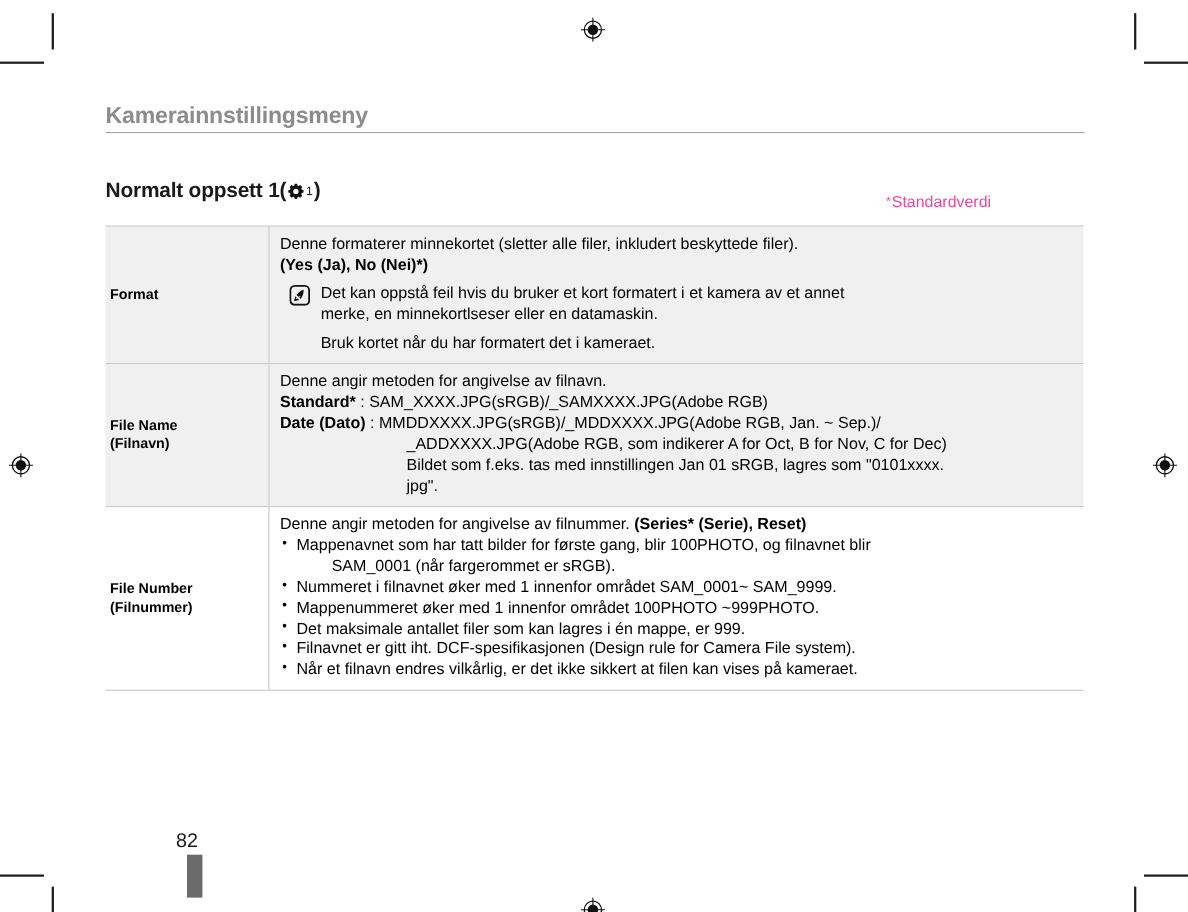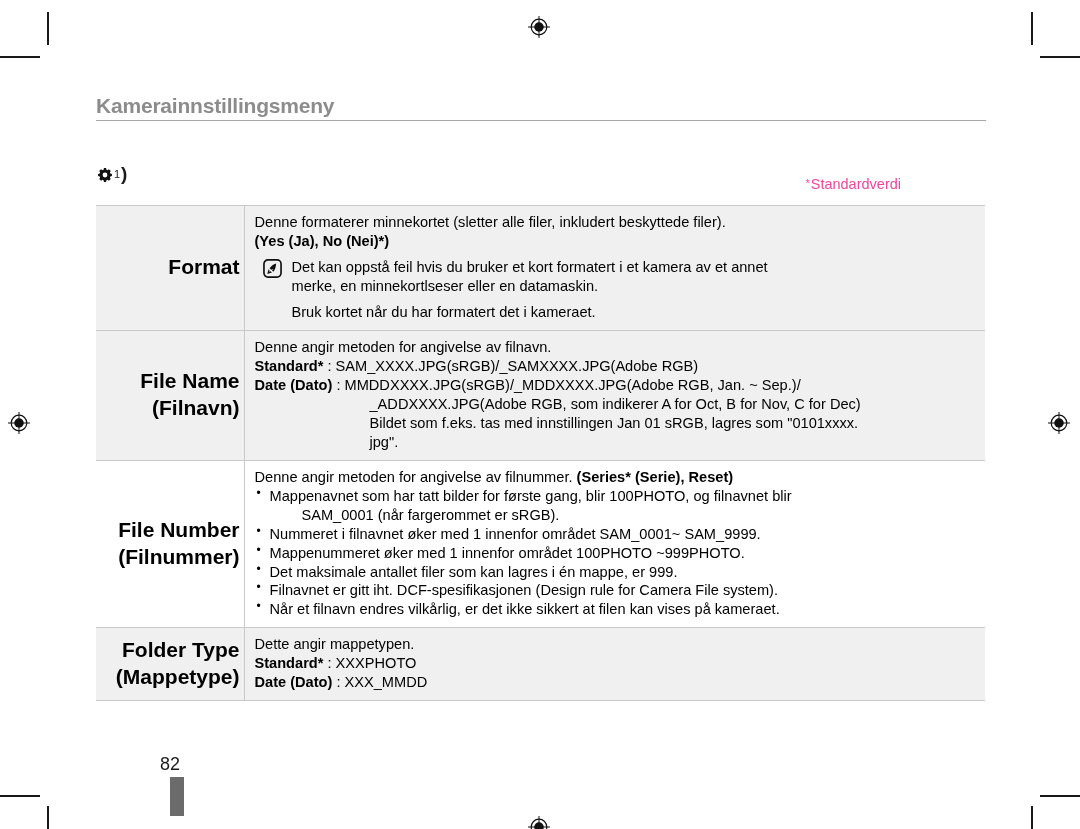--- a/index.html
+++ b/index.html
@@ -89,23 +89,23 @@
   .spec-table col.c1 { width: 148px; }
   .spec-table col.c2 { width: 741px; }
 
   .spec-table tr { border-top: 1px solid #c9c9c9; border-bottom: 1px solid #c9c9c9; }
   .spec-table td {
     vertical-align: middle;
     padding: 0;
     border: none;
   }
   .spec-table td.lbl {
-    text-align: right;
+    text-align: left;
     font-weight: bold;
-    font-size: 21px;
+    font-size: 13px;
     line-height: 1.28;
     border-right: 1px solid #c9c9c9;
     padding: 4px 4px;
   }
   .spec-table td.desc {
     padding: 7px 6px 8px 10px;
     text-align: left;
   }
   tr.shaded td { background: #f0f0f0; }
   tr.plain td { background: #ffffff; }
@@ -213,20 +213,21 @@
       <circle cx="12" cy="12" r="5.2" fill="#111"></circle>
     </svg>
   </div>
 
   <div class="chapter-head">
     <div class="chapter-title">Kamerainnstillingsmeny</div>
     <div class="chapter-rule"></div>
   </div>
 
   <div class="section-head">
+    <span>Normalt oppsett 1(</span>
     <span class="gear-icon">
       <svg viewBox="0 0 24 24" width="16" height="16">
         <path fill="#111" d="M13.6 1.6h-3.2l-.55 2.42a8.4 8.4 0 0 0-1.7.7L6.06 3.37 3.37 6.06l1.35 2.09a8.4 8.4 0 0 0-.7 1.7L1.6 10.4v3.2l2.42.55c.17.6.4 1.16.7 1.7l-1.35 2.09 2.69 2.69 2.09-1.35c.54.3 1.1.53 1.7.7l.55 2.42h3.2l.55-2.42c.6-.17 1.16-.4 1.7-.7l2.09 1.35 2.69-2.69-1.35-2.09c.3-.54.53-1.1.7-1.7l2.42-.55v-3.2l-2.42-.55a8.4 8.4 0 0 0-.7-1.7l1.35-2.09-2.69-2.69-2.09 1.35a8.4 8.4 0 0 0-1.7-.7L13.6 1.6z"></path>
         <circle cx="12" cy="12" r="3.6" fill="#fff"></circle>
       </svg>
     </span>
     <span class="gear-sub">1</span>
     <span>)</span>
   </div>
 
@@ -295,31 +296,20 @@
             </li>
             <li><span>Nummeret i filnavnet øker med 1 innenfor området SAM_0001~ SAM_9999.</span></li>
             <li><span>Mappenummeret øker med 1 innenfor området 100PHOTO ~999PHOTO.</span></li>
             <li><span>Det maksimale antallet filer som kan lagres i én mappe, er 999.</span></li>
             <li><span>Filnavnet er gitt iht. DCF-spesifikasjonen (Design rule for Camera File system).</span></li>
             <li><span>Når et filnavn endres vilkårlig, er det ikke sikkert at filen kan vises på kameraet.</span></li>
           </ul>
         </td>
       </tr>
 
-      <tr class="shaded">
-        <td class="lbl">
-          <span class="line">Folder Type</span>
-          <span class="line">(Mappetype)</span>
-        </td>
-        <td class="desc">
-          <span class="line">Dette angir mappetypen.</span>
-          <span class="line"><span class="b">Standard*</span><span> : XXXPHOTO</span></span>
-          <span class="line"><span class="b">Date (Dato)</span><span> : XXX_MMDD</span></span>
-        </td>
-      </tr>
 
     </tbody>
   </table>
 
   <div class="page-number">82</div>
   <div class="page-bar"></div>
 
 </div>
 
 </body></html>

